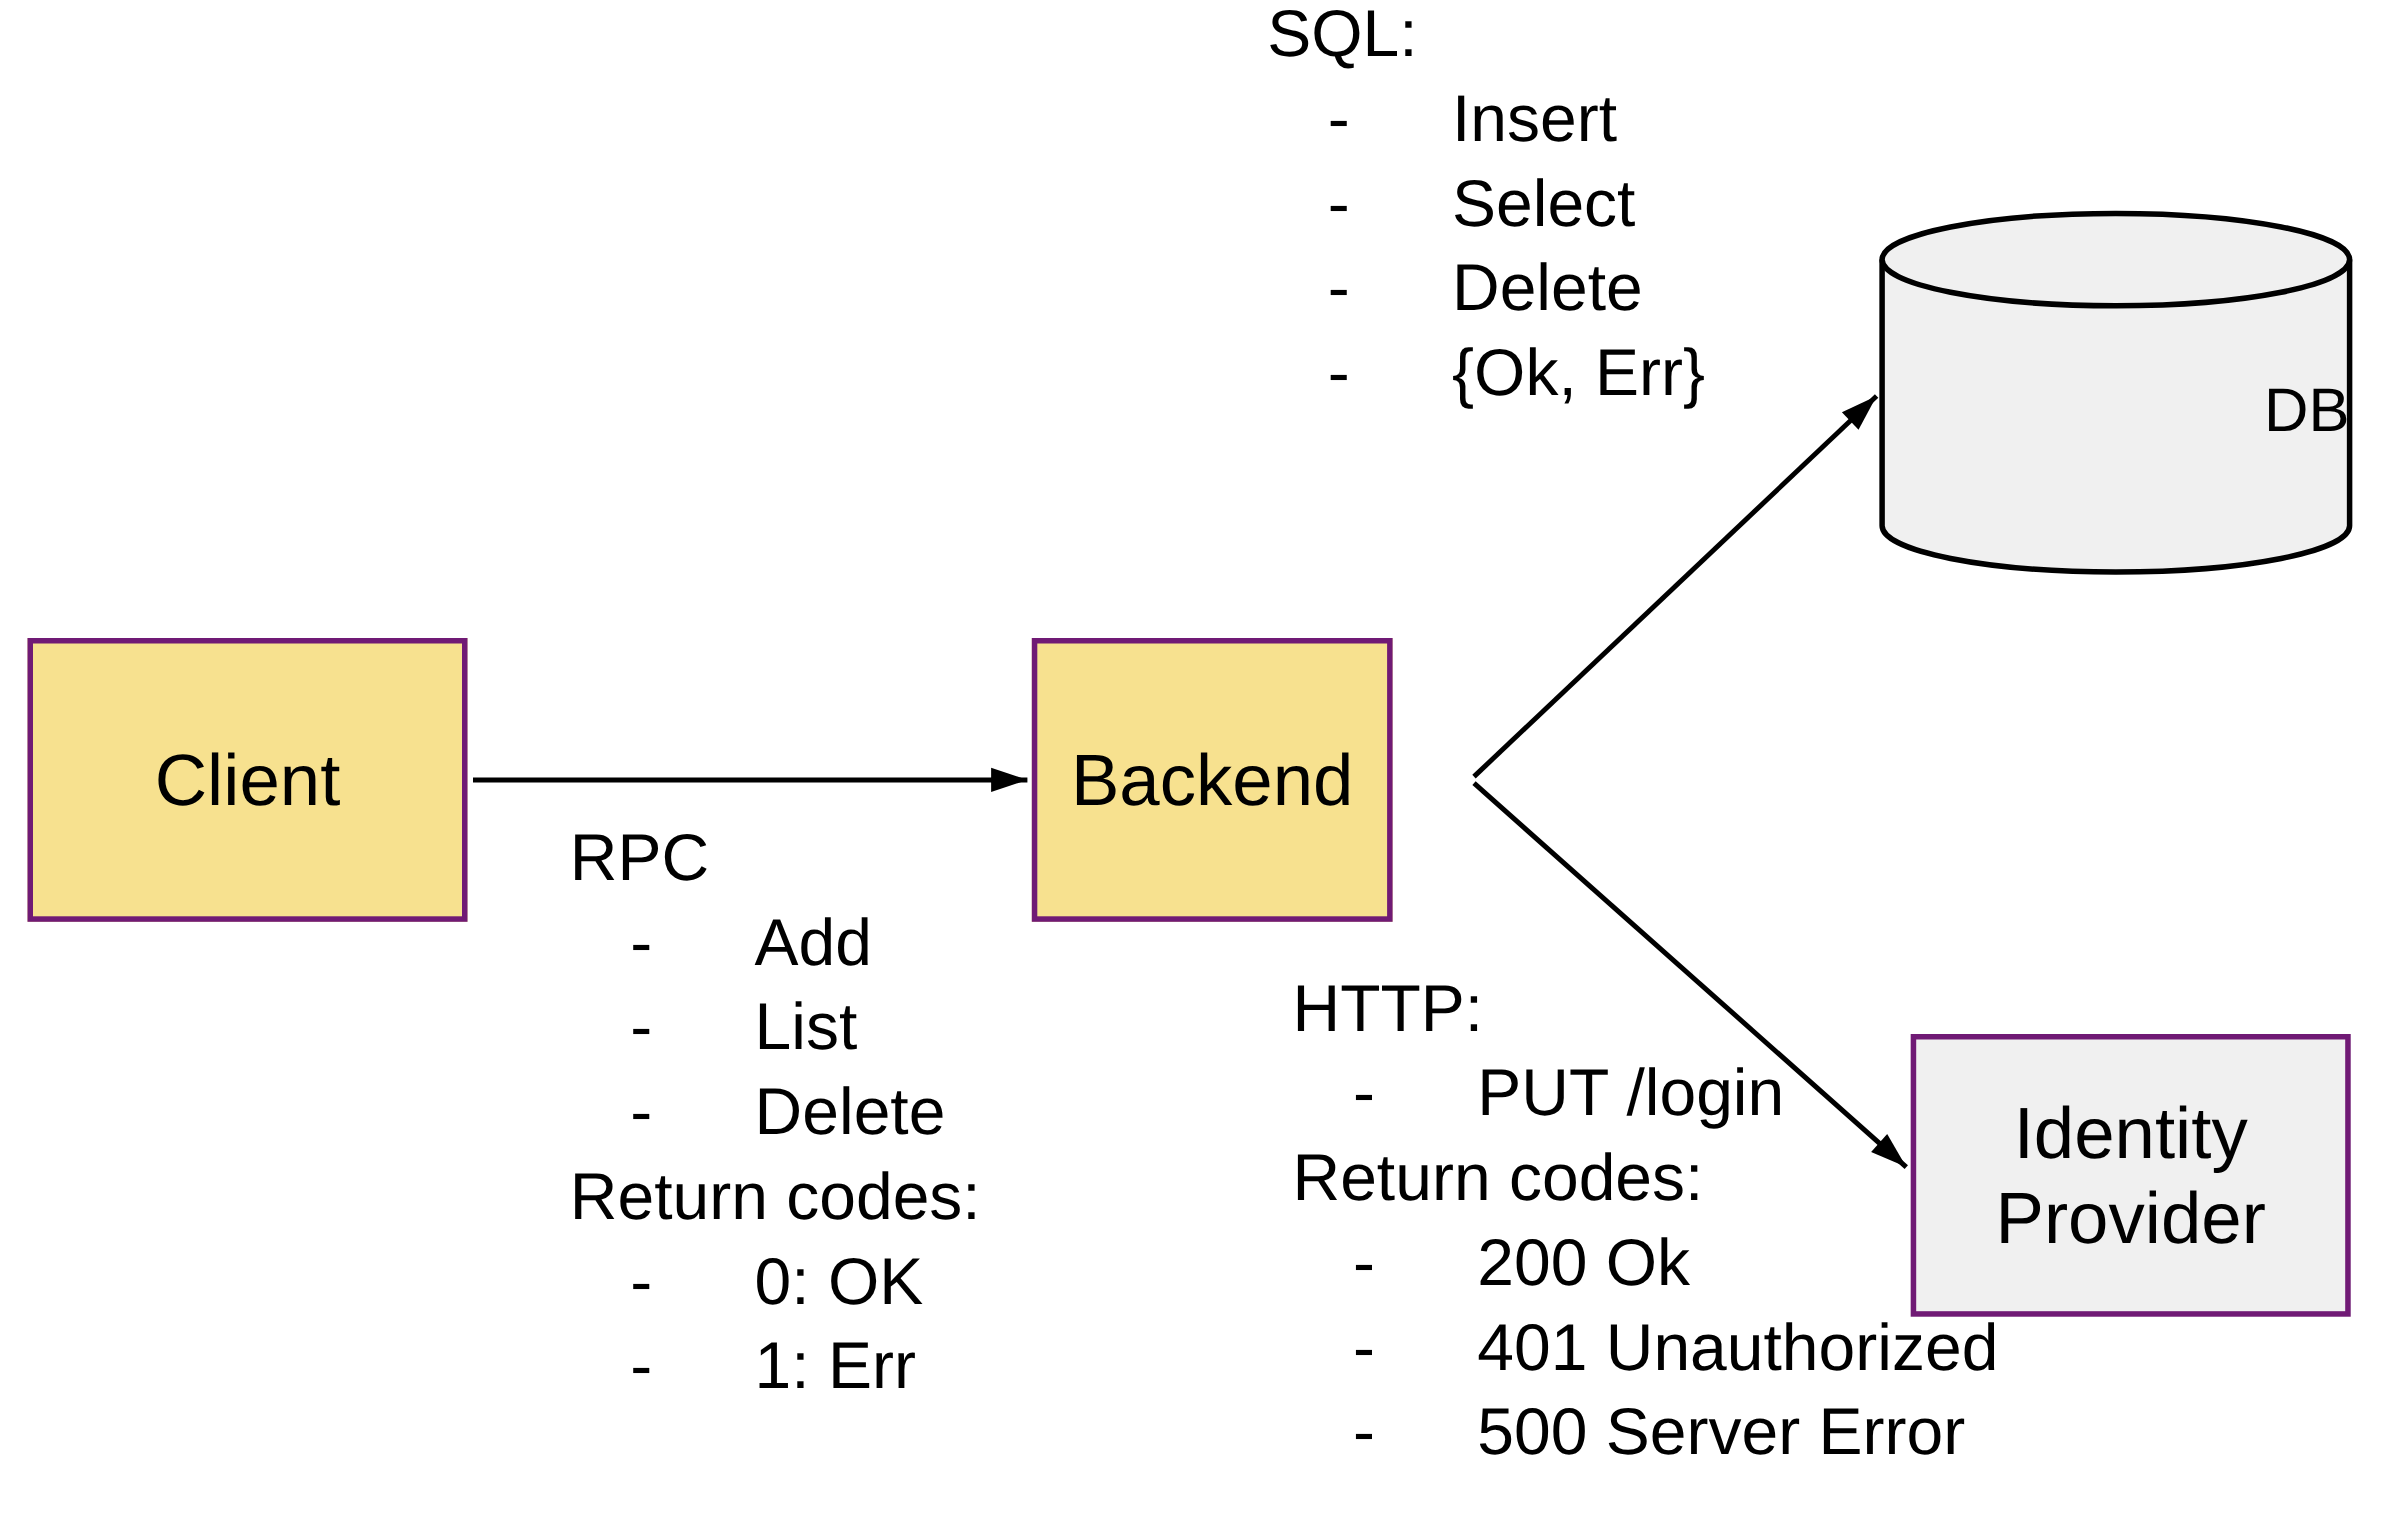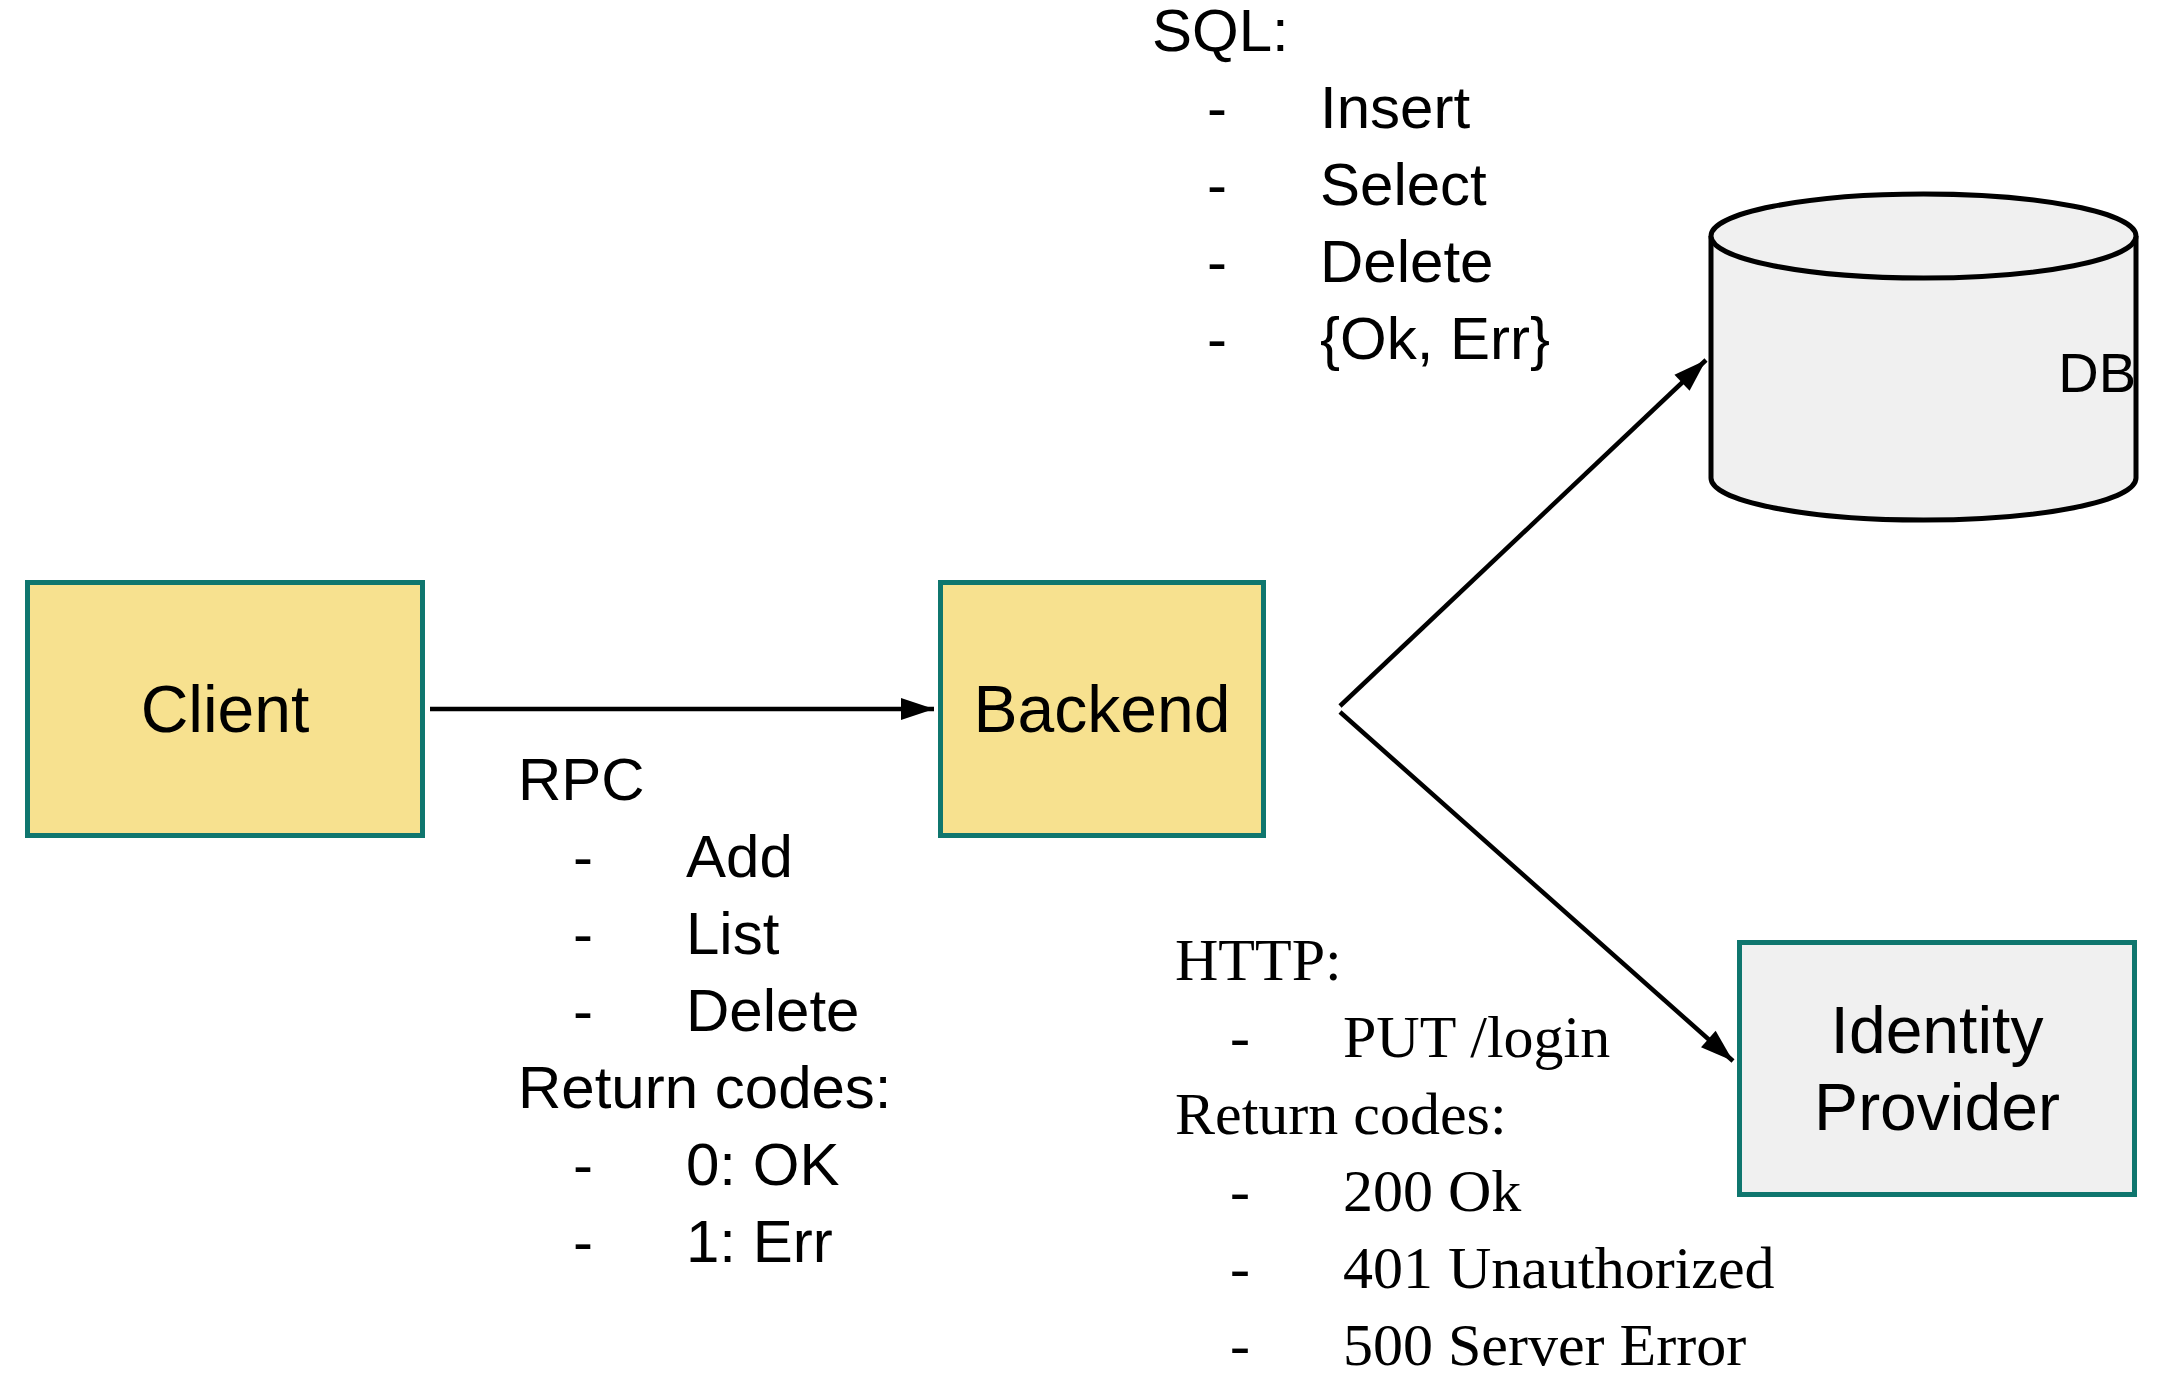--- a/index.html
+++ b/index.html
@@ -13,21 +13,21 @@
     color: #000000;
   }
   #arrows-layer {
     position: absolute;
     left: 0; top: 0;
     width: 2178px; height: 1398px;
   }
   .node {
     position: absolute;
     box-sizing: border-box;
-    border: 5px solid #0f766e;
+    border: 5px solid #701a75;
     display: flex;
     flex-direction: column;
     align-items: center;
     justify-content: center;
     font-size: 66px;
     line-height: 77px;
     text-align: center;
     white-space: nowrap;
   }
   .node.yellow { background: #f7e18f; }
@@ -49,21 +49,21 @@
     white-space: nowrap;
   }
   .note .line { height: 77px; }
   .note .dash {
     display: inline-block;
     margin-left: 55px;
     width: 113px;
   }
   #note-sql  { left: 1152px; top: -8px;  }
   #note-rpc  { left: 518px;  top: 741px; }
-  #note-http { left: 1175px; top: 922px; font-family: Liberation Serif, serif; }
+  #note-http { left: 1175px; top: 878px; }
 </style>
 </head>
 <body>
 
 <div id="canvas">
 
   <svg id="arrows-layer" viewBox="0 0 2178 1398" xmlns="http://www.w3.org/2000/svg">
     <defs>
       <marker id="arrowhead" markerUnits="userSpaceOnUse" markerWidth="36" markerHeight="26" refX="34" refY="13" orient="auto">
         <path d="M1,2 L34,13 L1,24 Z" fill="#000000"></path>

